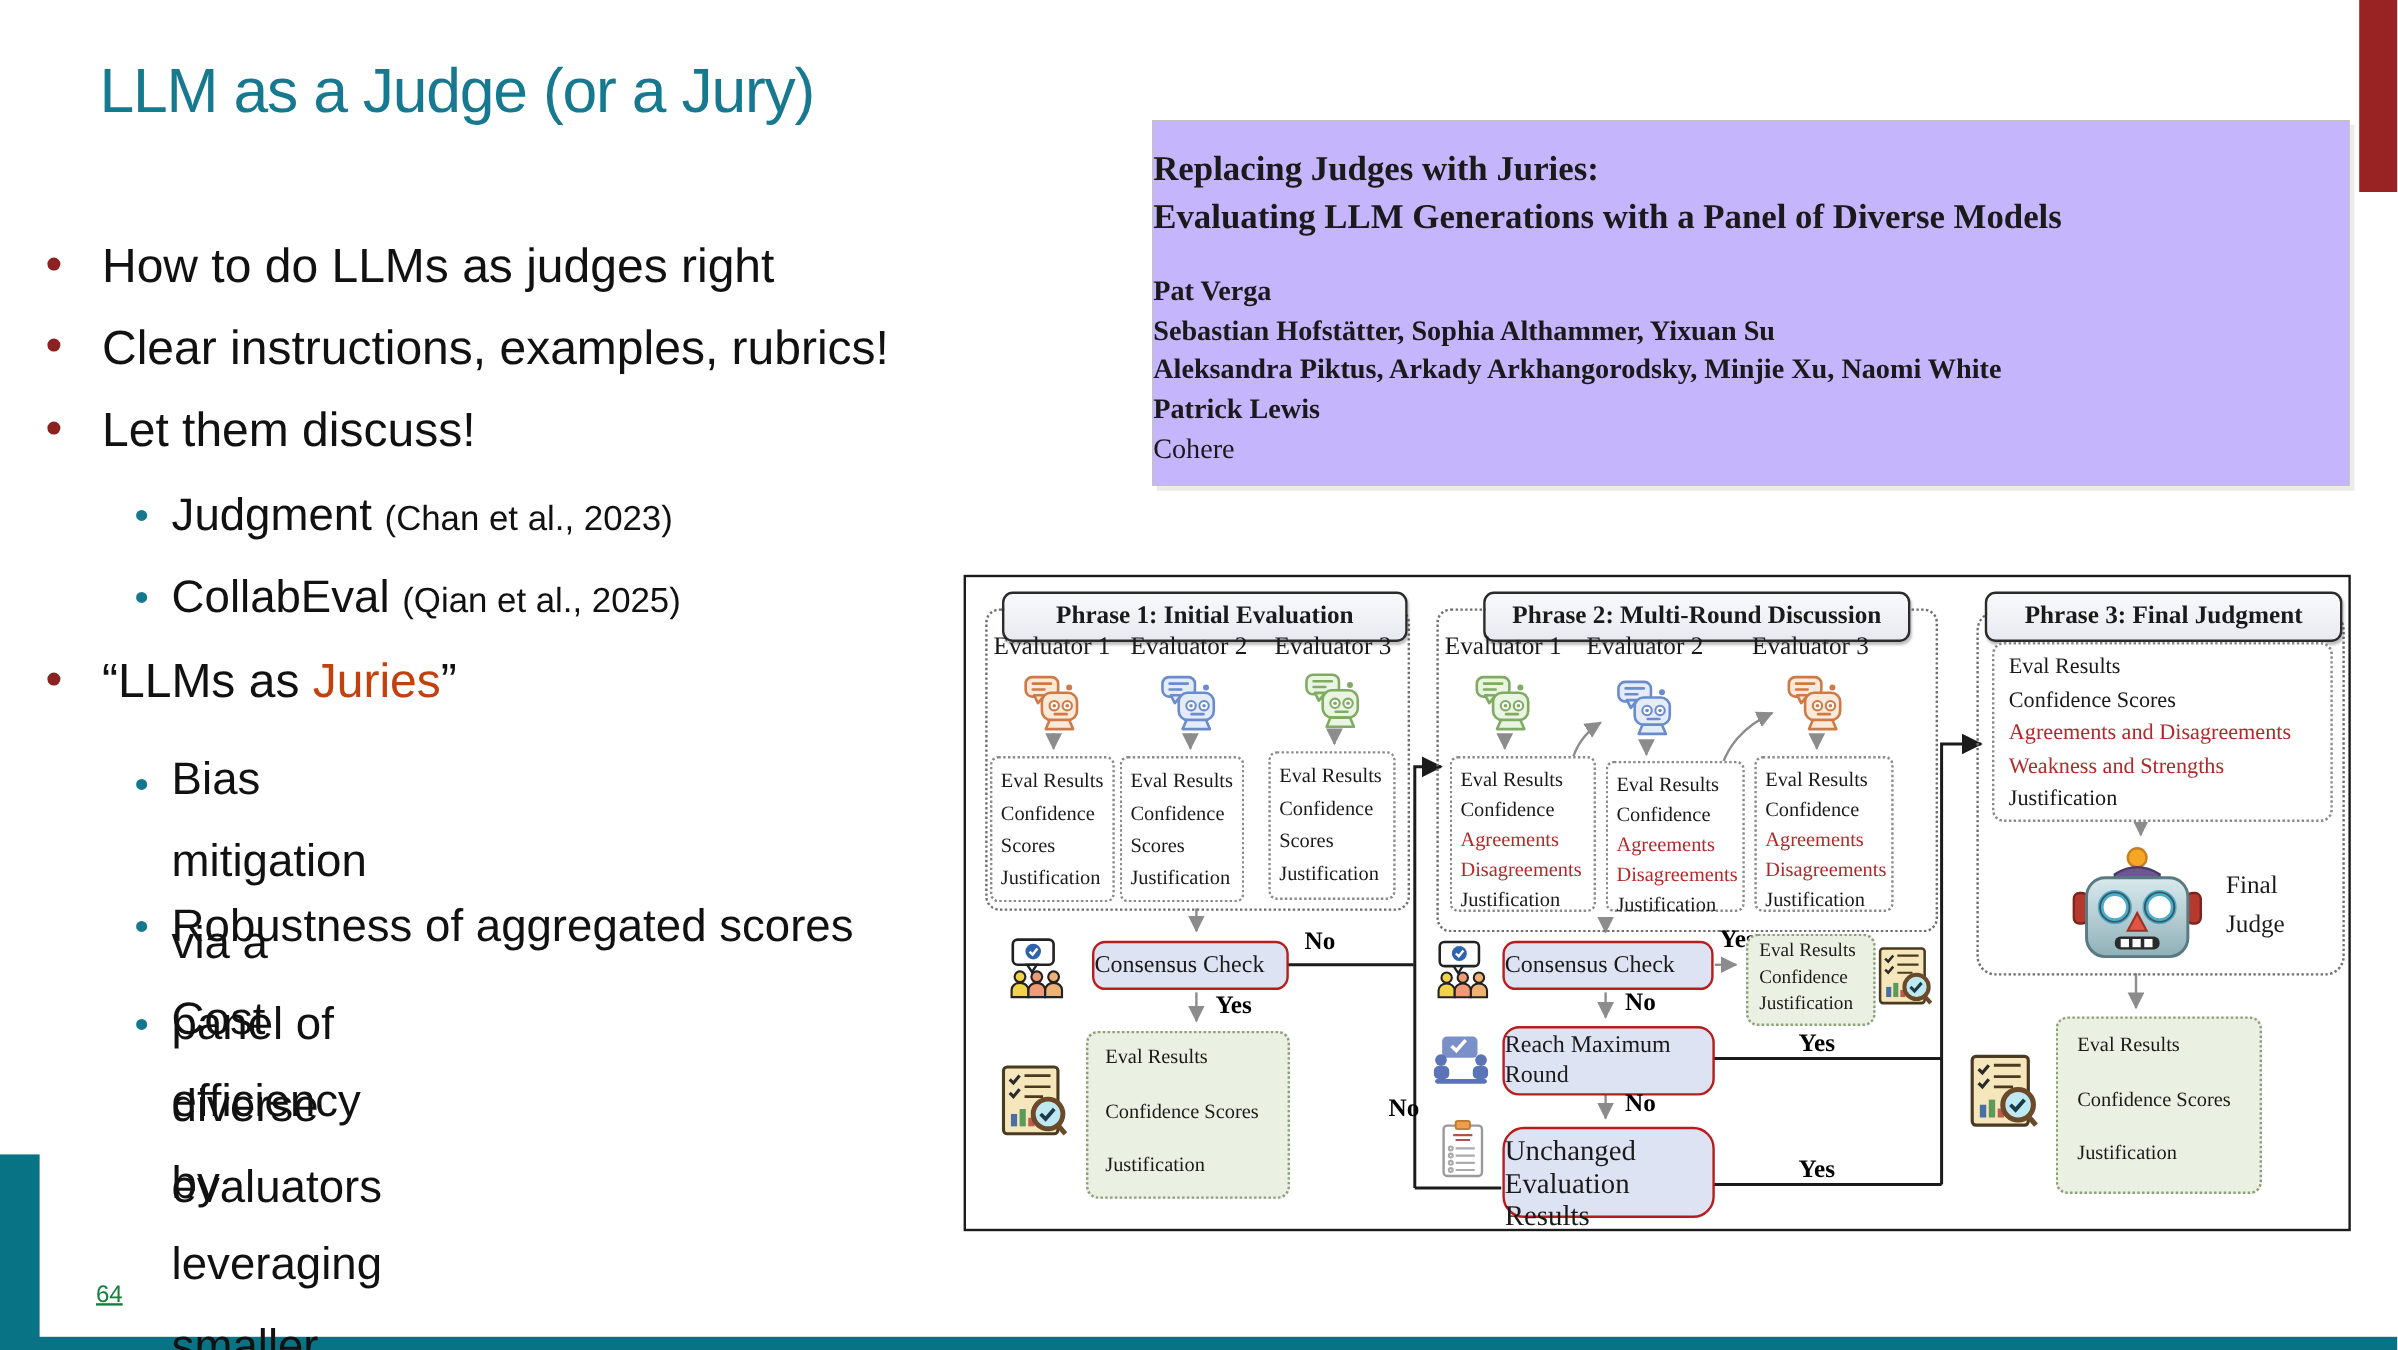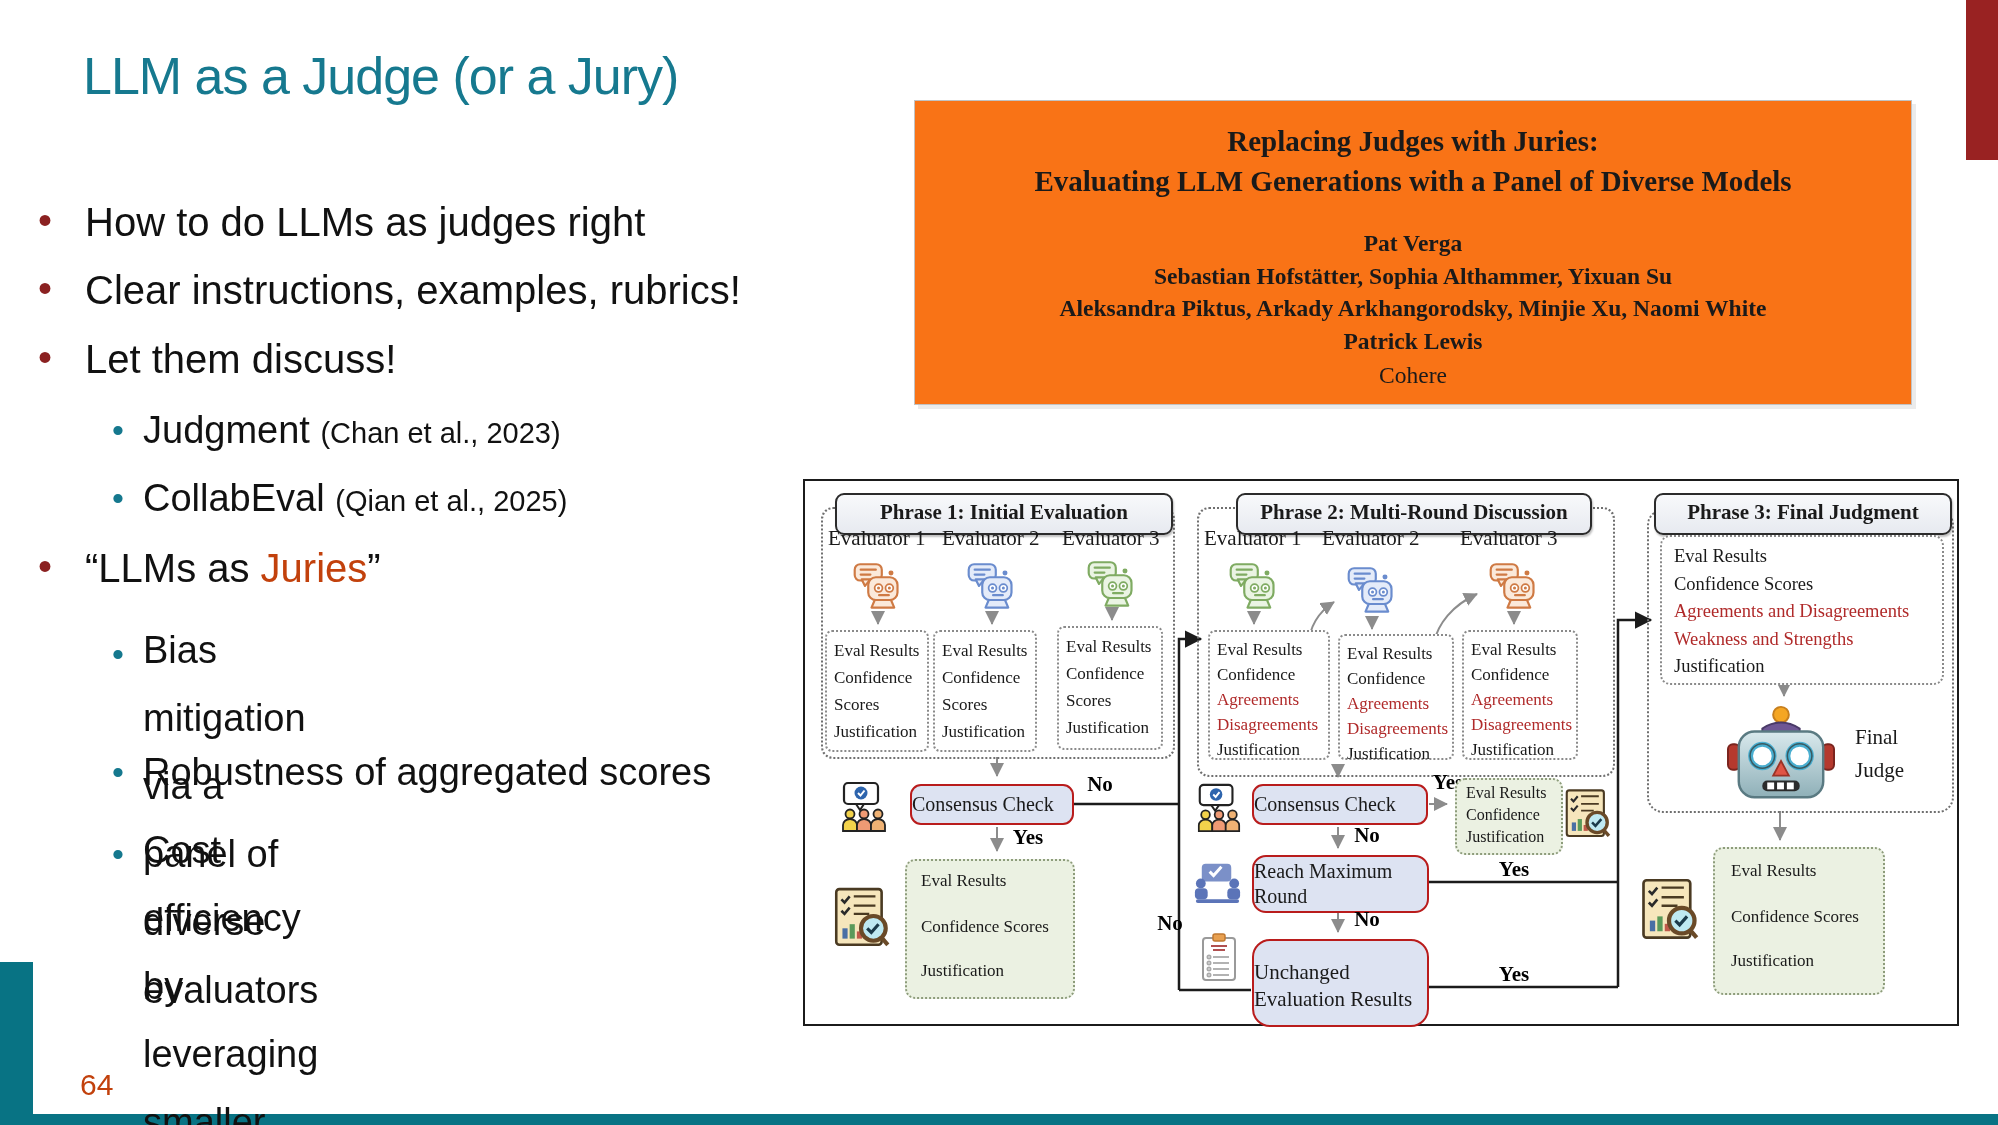--- a/index.html
+++ b/index.html
@@ -5,36 +5,36 @@
   html,body{margin:0;padding:0;background:#fff;}
   .page{position:relative;width:1998px;height:1125px;background:#ffffff;overflow:hidden;
         font-family:"Liberation Sans",sans-serif;color:#1a1a1a;}
   .abs{position:absolute;}
 
   
   .corner-red{left:1966px;top:0;width:32px;height:160px;background:#992222;}
   .teal-bar{left:0;top:962px;width:33px;height:163px;background:#087384;}
   .teal-strip{left:0;top:1114px;width:1998px;height:11px;background:#087384;}
   .slide-title{left:83px;top:46px;font-size:52px;letter-spacing:-1px;color:#16798f;}
-  .page-num{left:80px;top:1068px;font-size:30px;color:#c2410c;}
+  .page-num{left:80px;top:1068px;font-size:20px;color:#15803d;text-decoration:underline;}
 
   
   .brow{position:absolute;left:0;font-size:40px;line-height:52px;color:#111;}
   .brow .dot1{position:absolute;left:38px;top:-2px;color:#8b2121;font-size:40px;}
   .brow .dot2{position:absolute;left:112px;top:0px;color:#15788e;font-size:34px;}
   .brow .t1{position:absolute;left:85px;white-space:nowrap;}
   .brow .t2{position:absolute;left:143px;white-space:nowrap;font-size:38px;}
   .brow .t2wrap{position:absolute;left:143px;font-size:38px;line-height:68px;max-width:660px;white-space:normal;}
   .cite{font-size:29px;}
   .juries{color:#c2410c;}
 
   
-  .paper{left:914px;top:100px;width:996px;height:303px;background:#f97316;
+  .paper{left:960px;top:100px;width:996px;height:303px;background:#c4b5fd;
          border:1px solid #c2c2c2;box-shadow:4px 4px 0 rgba(0,0,0,0.08);
-         font-family:"Liberation Serif","DejaVu Serif",serif;text-align:center;}
+         font-family:"Liberation Serif","DejaVu Serif",serif;}
   .paper .ptitle{margin-top:20px;font-size:29px;font-weight:bold;line-height:40px;}
   .paper .pauthors{margin-top:26px;font-size:23.5px;font-weight:bold;line-height:32.5px;}
   .paper .paffil{margin-top:2px;font-size:23.5px;line-height:32px;}
 
   
   .diagram{left:803px;top:479px;width:1152px;height:543px;background:#fff;
            border:2.5px solid #1b1b1b;font-family:"Liberation Serif","DejaVu Serif",serif;z-index:3;}
   .diagram .abs{position:absolute;}
   .phasebox{border:2px dotted #6f6f6f;border-radius:12px;}
   .pill{background:linear-gradient(180deg,#f8f9fb,#e7eaf0);border:2px solid #2b2b2b;border-radius:9px;
@@ -395,21 +395,21 @@
           <path d="M18 25 H34"></path>
         <circle cx="14" cy="31" r="1.6" fill="none"></circle>
           <path d="M18 31 H34"></path>
         <circle cx="14" cy="37" r="1.6" fill="none"></circle>
           <path d="M18 37 H34"></path>
         <circle cx="14" cy="43" r="1.6" fill="none"></circle>
           <path d="M18 43 H34"></path>
       </g>
     </svg>
 
-    <div class="abs bluebox" style="left:447px;top:458px;width:173px;height:66px;border-radius:18px;font-size:21px;line-height:27px;padding-top:18px">
+    <div class="abs bluebox" style="left:447px;top:458px;width:173px;height:66px;border-radius:18px;font-size:24px;line-height:27px;padding-top:6px">
       <div>Unchanged</div>
       <div>Evaluation Results</div>
     </div>
     <div class="yn" style="left:684px;top:481px">Yes</div>
 
     <div class="abs phasebox" style="left:842px;top:28px;width:303px;height:300px;border-radius:16px"></div>
     <div class="abs pill" style="left:849px;top:12px;width:294px;height:38px">Phrase 3: Final Judgment</div>
 
     <div class="abs resbox" style="left:855px;top:54px;width:268px;height:140px;border-radius:10px;padding:6px 0 0 12px">
       <div class="p3line">Eval Results</div>

